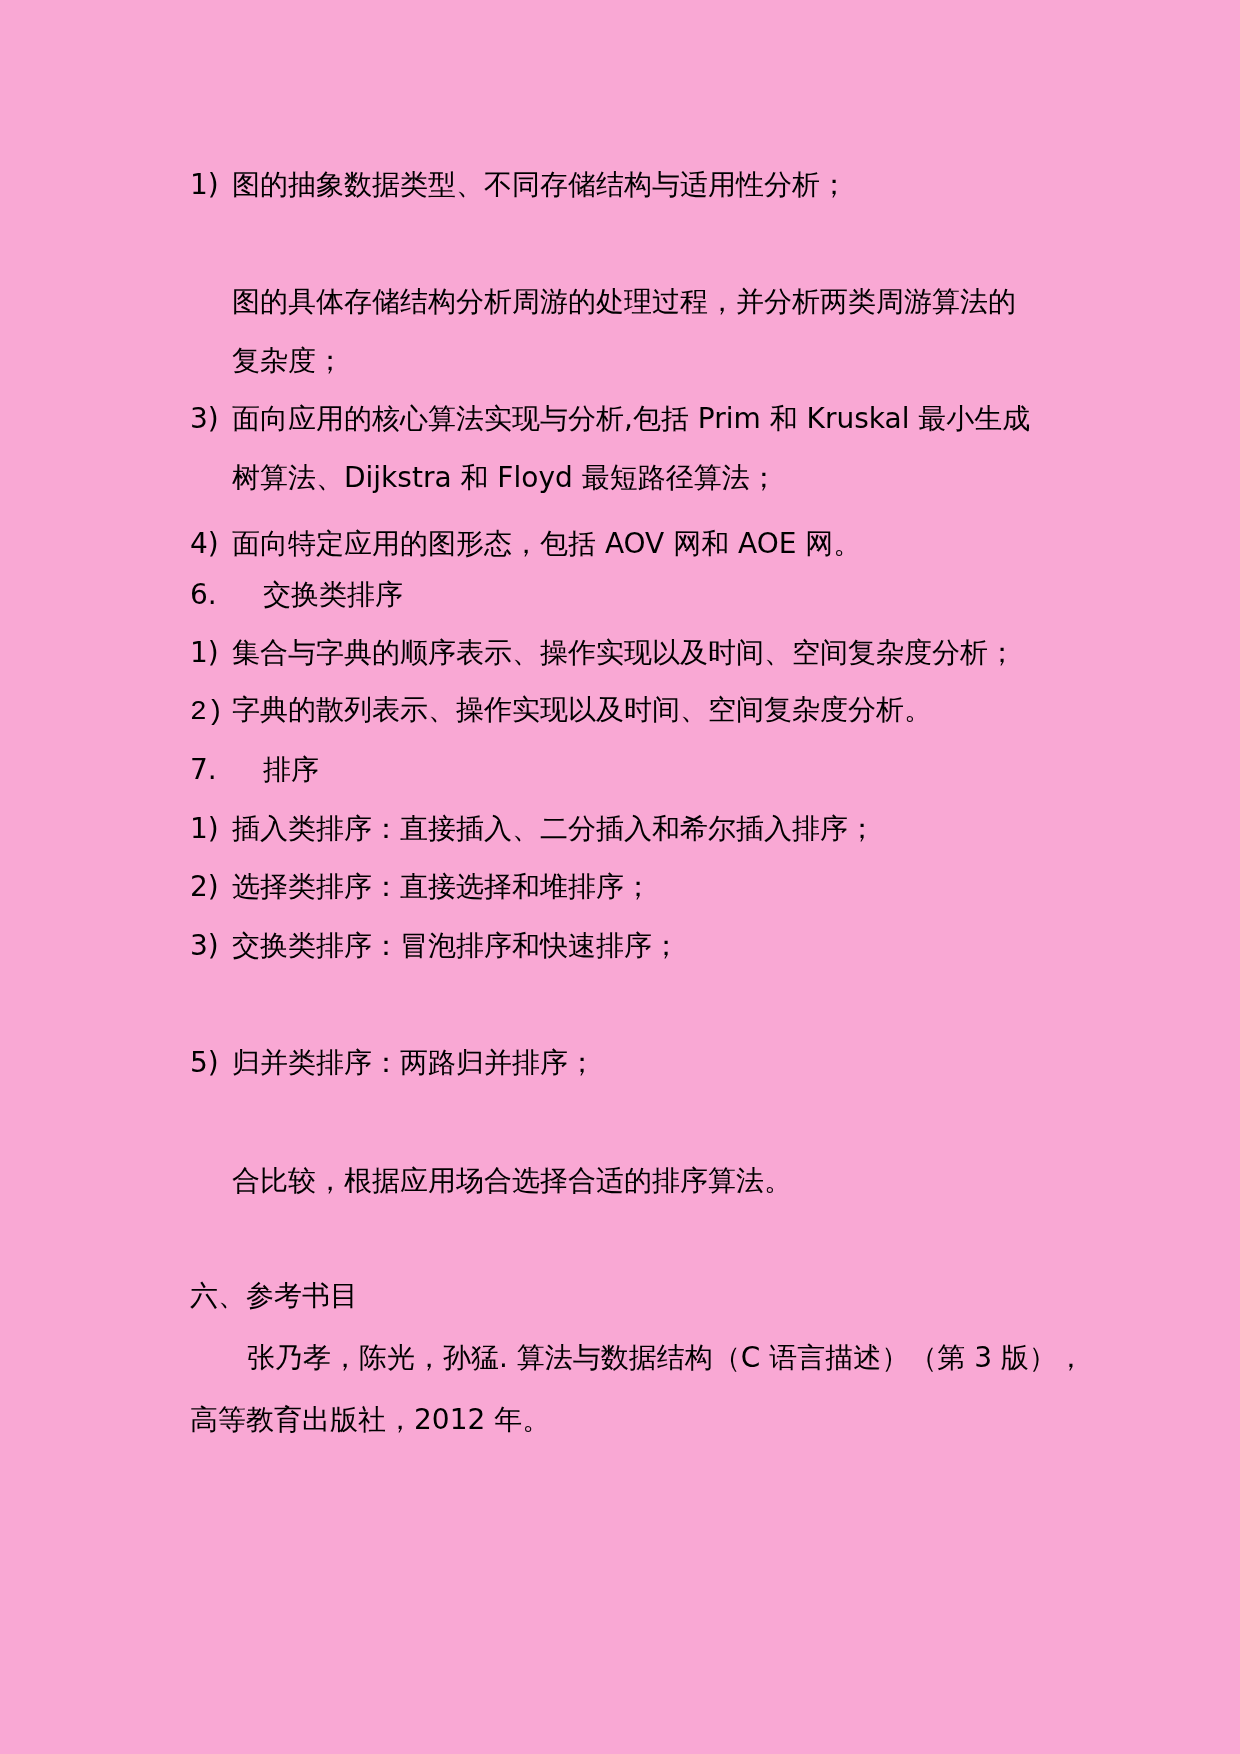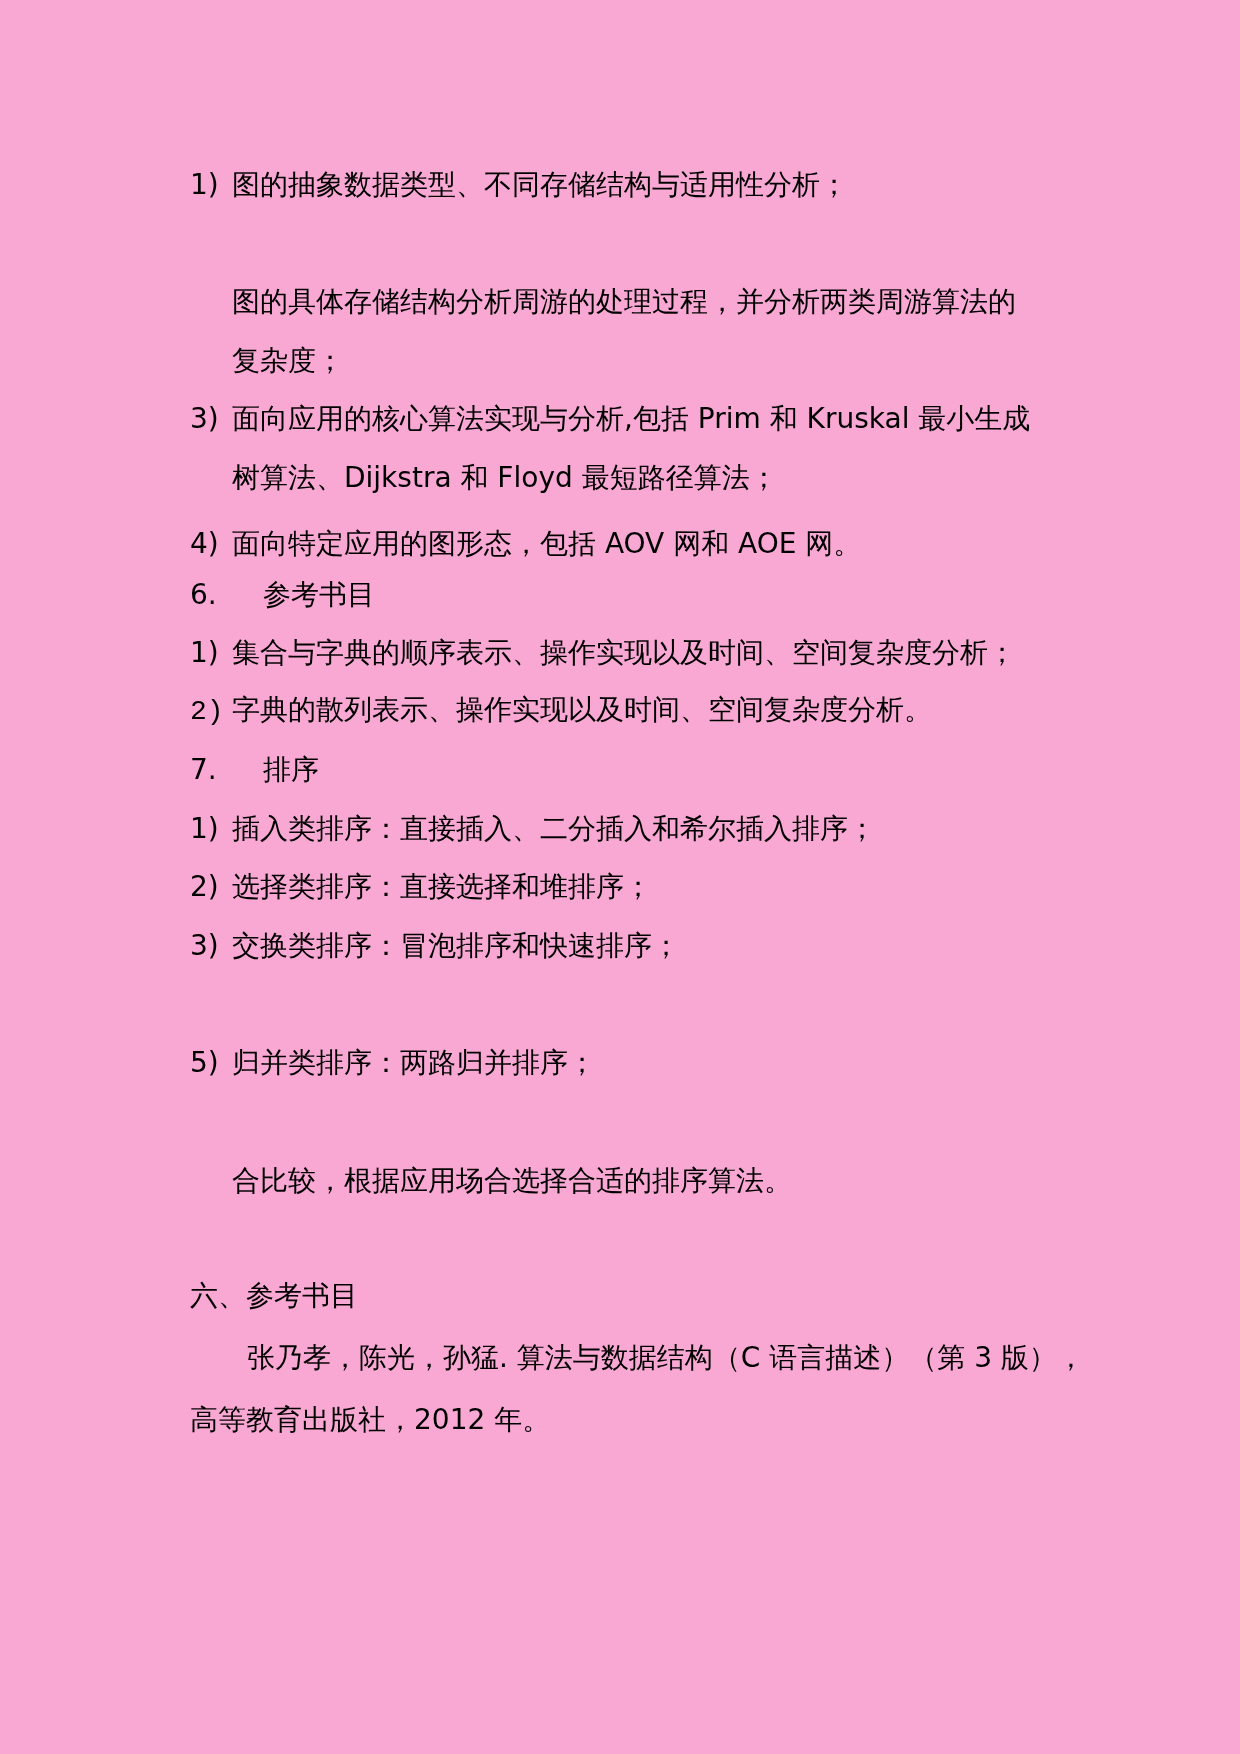--- a/index.html
+++ b/index.html
@@ -62,21 +62,21 @@
   <div class="line" style="top:399px;">
     <span class="num">3)</span><span>面向应用的核心算法实现与分析,包括 Prim 和 Kruskal 最小生成</span>
   </div>
   <div class="line cont" style="top:458px;">树算法、Dijkstra 和 Floyd 最短路径算法；</div>
 
   <div class="line" style="top:516px;margin-top:8px;">
     <span class="num">4)</span><span>面向特定应用的图形态，包括 AOV 网和 AOE 网。</span>
   </div>
 
   <div class="line" style="top:575px;">
-    <span class="sec-num">6.</span><span>参考书目</span>
+    <span class="sec-num">6.</span><span>交换类排序</span>
   </div>
   <div class="line" style="top:633px;">
     <span class="num">1)</span><span>集合与字典的顺序表示、操作实现以及时间、空间复杂度分析；</span>
   </div>
   <div class="line" style="top:692px;font-family:Liberation Mono, monospace;">
     <span class="num">2)</span><span>字典的散列表示、操作实现以及时间、空间复杂度分析。</span>
   </div>
 
   <div class="line" style="top:750px;">
     <span class="sec-num">7.</span><span>排序</span>

